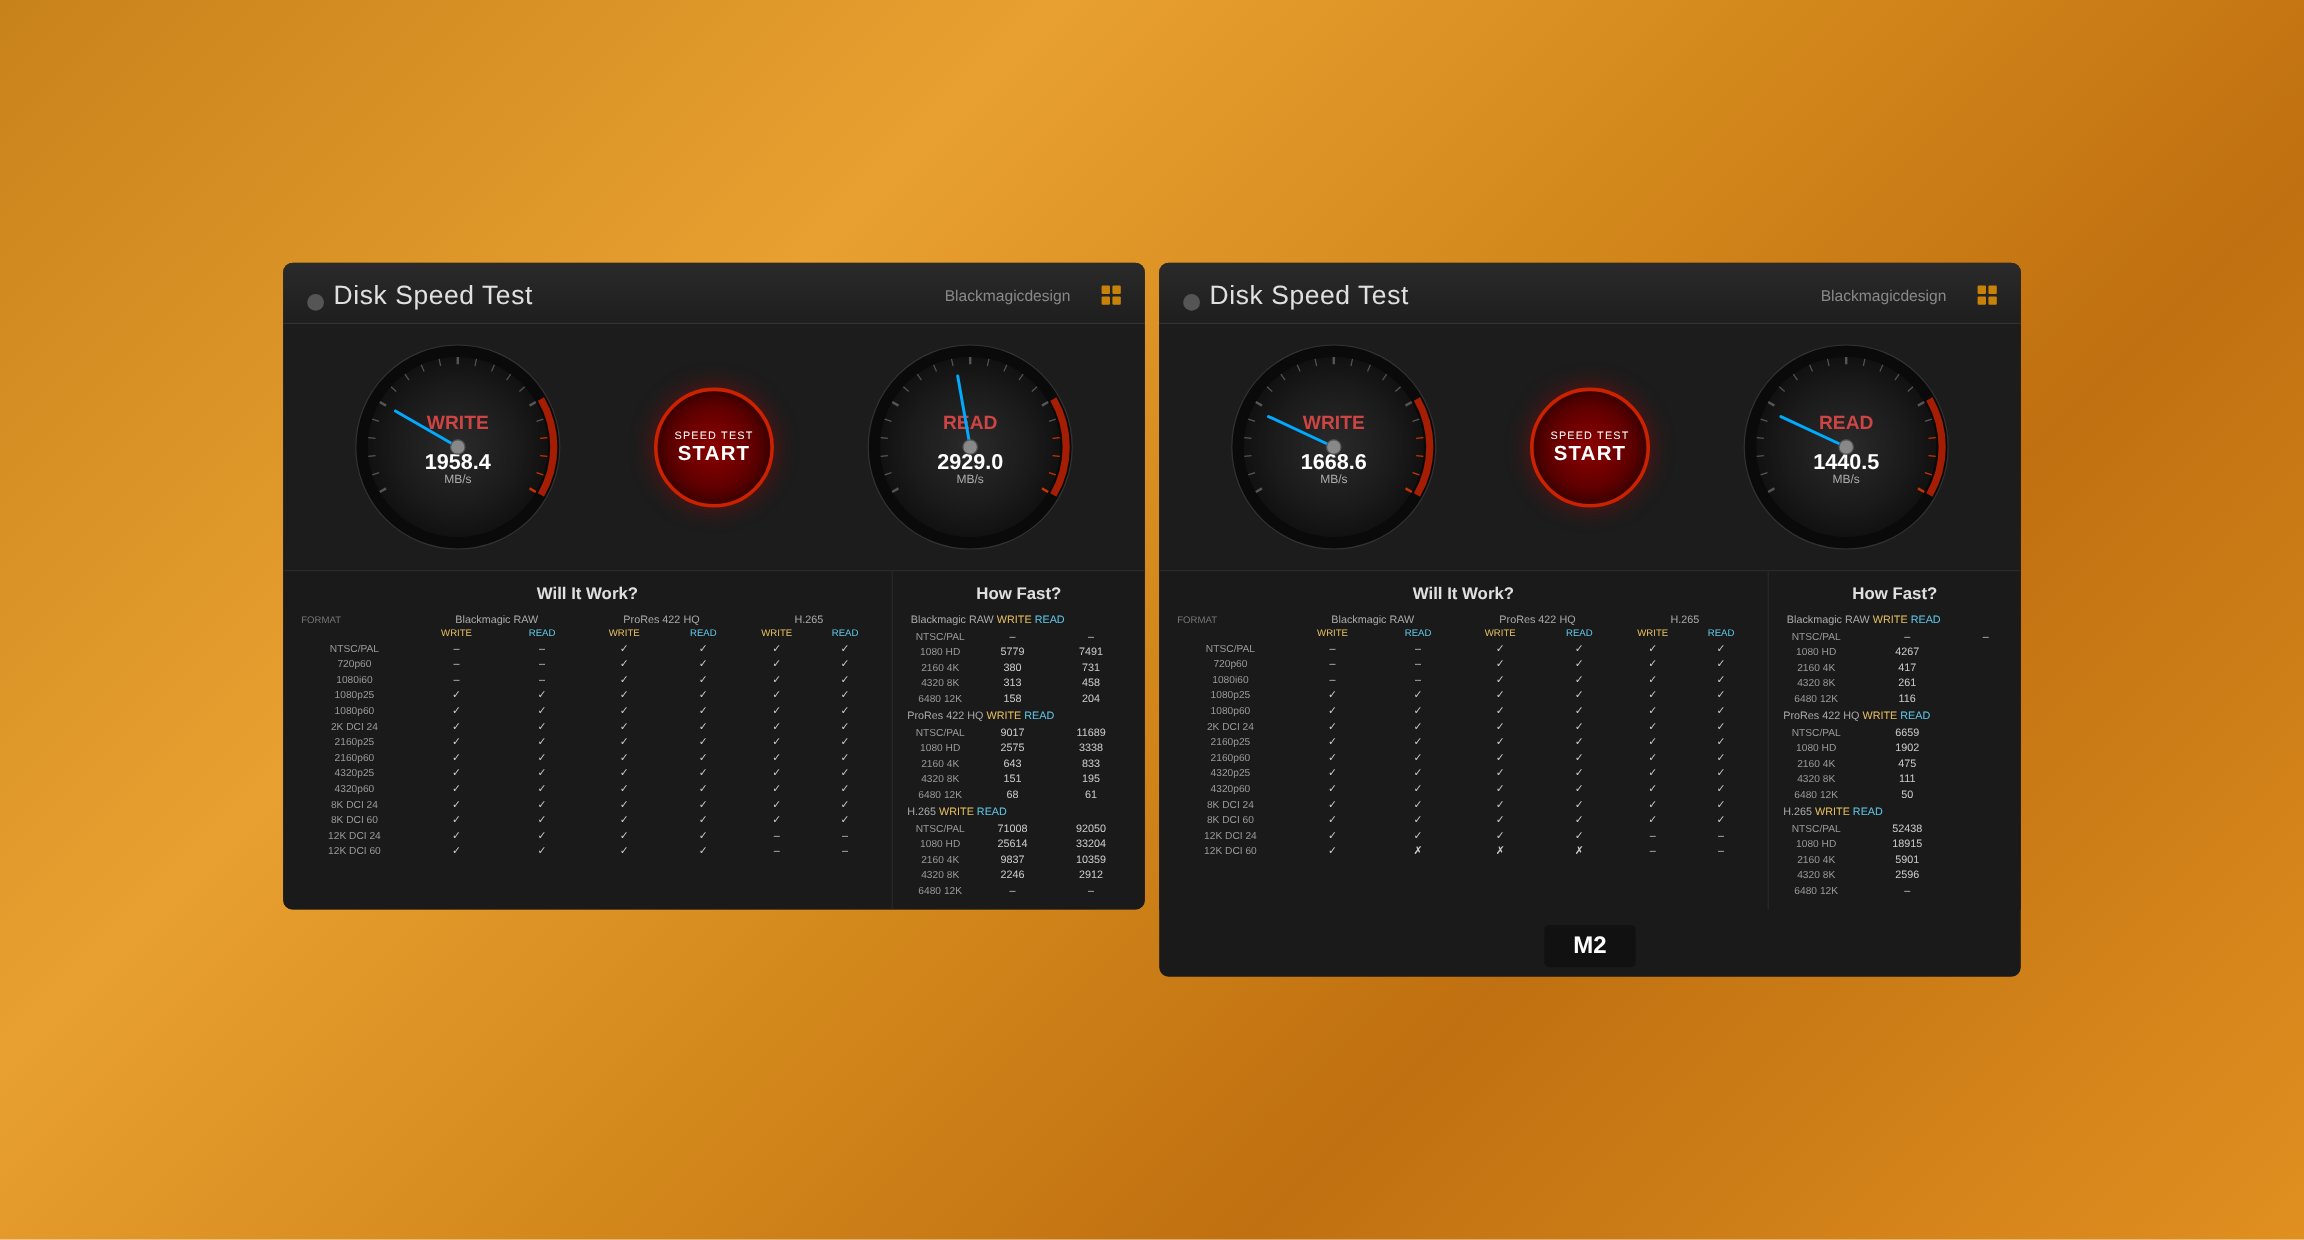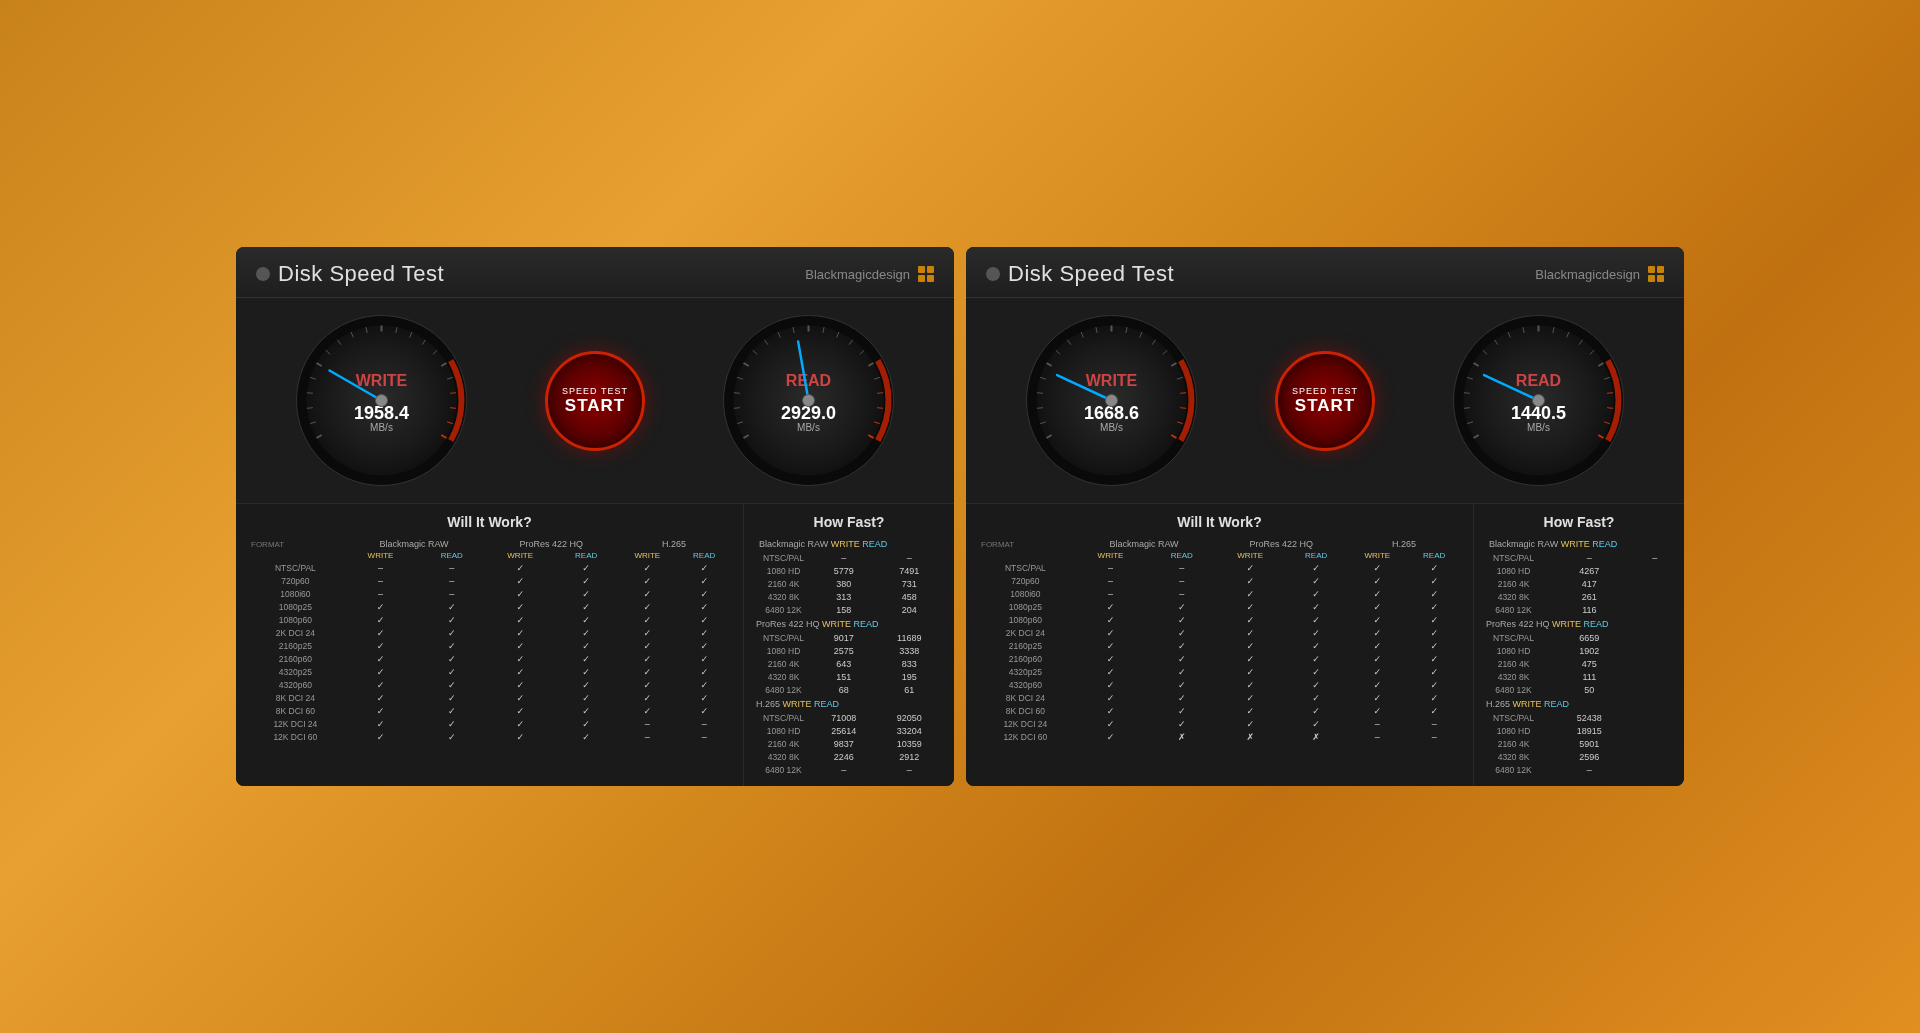--- a/index.html
+++ b/index.html
@@ -36,32 +36,32 @@
     .close-btn {
       width: 14px;
       height: 14px;
       background: #555;
       border-radius: 50%;
       display: inline-block;
       margin-right: 8px;
     }
     .title-area {
       display: flex;
-      align-items: center;
+      align-items: flex-end;
     }
     .panel-title {
       color: #e0e0e0;
       font-size: 22px;
       font-weight: 300;
       letter-spacing: 0.5px;
     }
     .brand-area {
       display: flex;
       align-items: center;
-      gap: 8px;
+      gap: 26px;
     }
     .brand-text {
       color: #888;
       font-size: 13px;
     }
     .brand-icon {
       display: grid;
       grid-template-columns: 1fr 1fr;
       gap: 2px;
       width: 16px;
@@ -998,14 +998,17 @@
               <tr>
                 <td class="format-col">6480 12K</td>
                 <td class="write-val">–</td>
                 <td class="read-val"></td>
               </tr>
 
           </tbody>
         </table>
       </div>
     </div>
+    <div class="chip-row">
+      <span class="chip-label">M2</span>
+    </div>
   </div>
   </div>
 
 </body></html>

